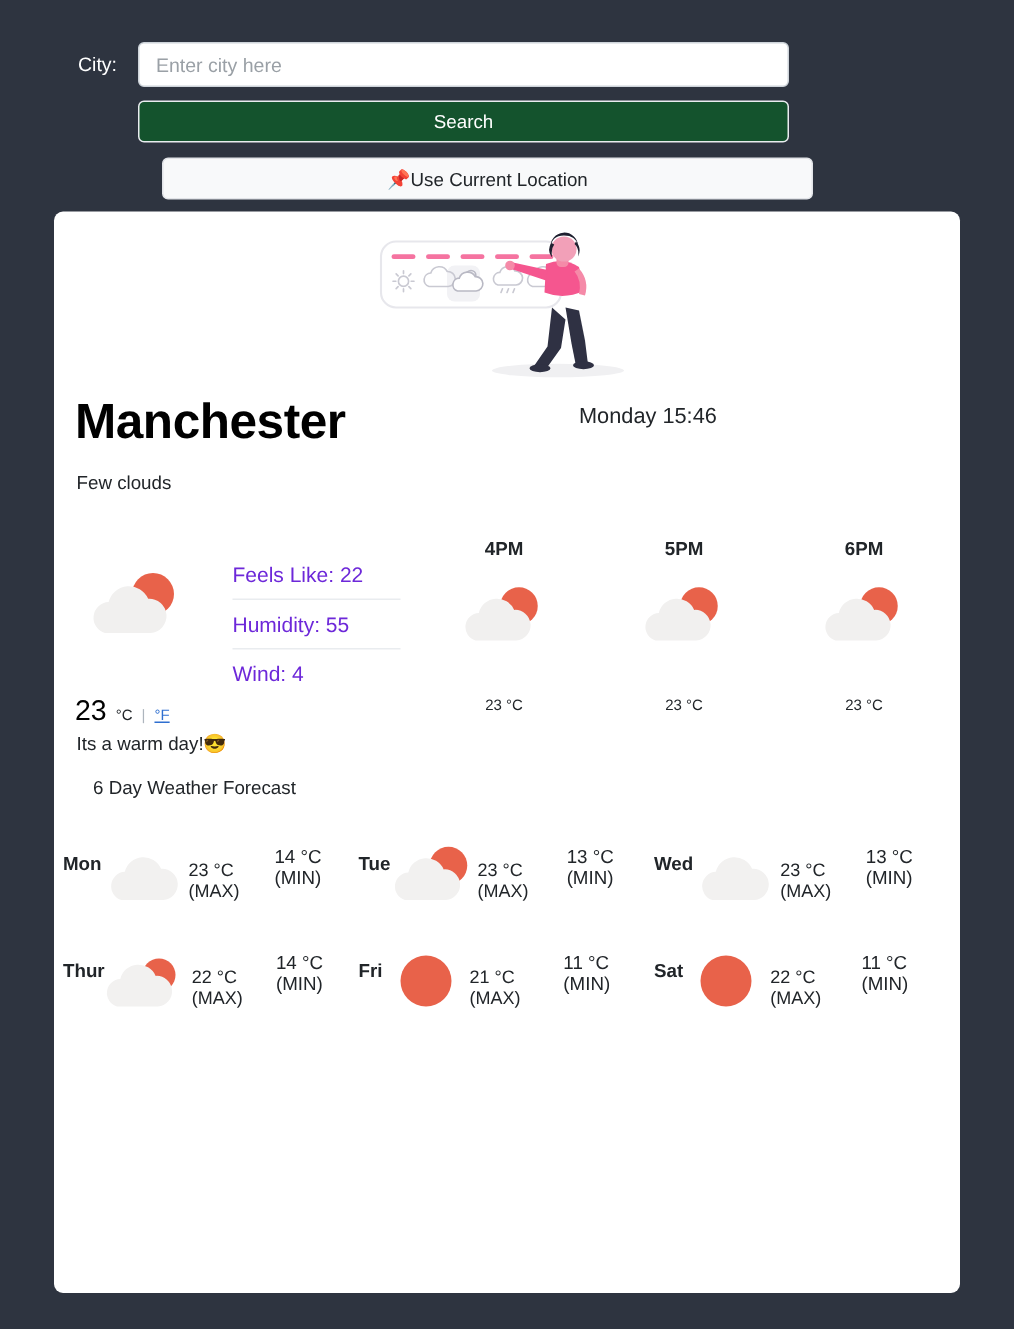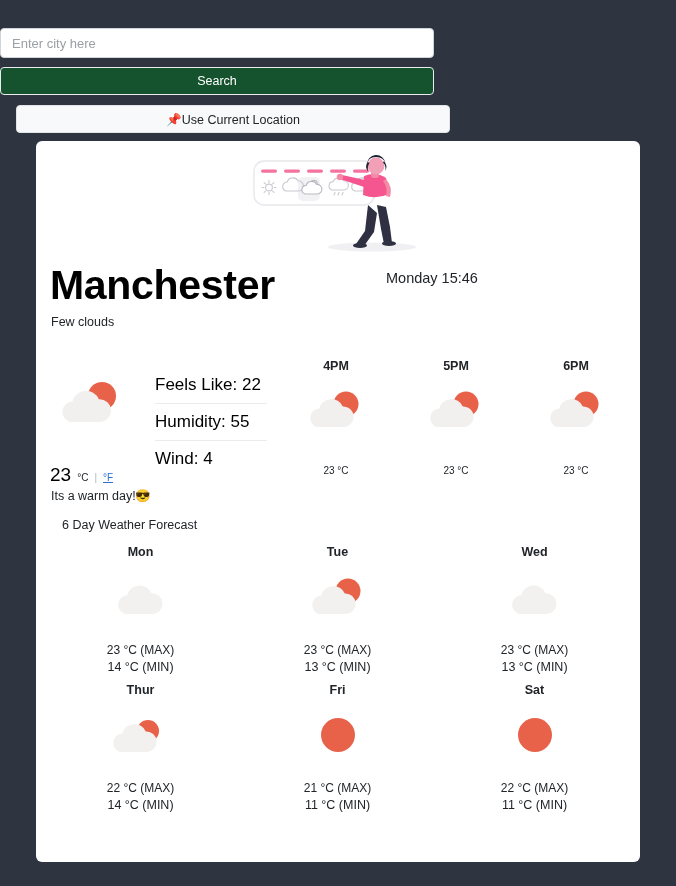--- a/index.html
+++ b/index.html
@@ -92,21 +92,21 @@
     top: 8px;
     width: 180px;
     height: 104px;
   }
 
   
   .city-name {
     position: absolute;
     left: 14px;
     top: 121px;
-    font-size: 41px;
+    font-size: 33px;
     font-weight: bold;
     color: #000000;
     letter-spacing: -0.3px;
   }
   .datetime {
     position: absolute;
     left: 350px;
     top: 129px;
     font-size: 14.5px;
     color: #212529;
@@ -134,22 +134,22 @@
     width: 66px;
     height: 52px;
   }
   .stats {
     position: absolute;
     left: 119px;
     top: 226px;
     width: 112px;
   }
   .stat-row {
-    font-size: 17px;
-    color: #000000;
+    font-size: 14px;
+    color: #6d28d9;
     padding: 8px 0;
     border-bottom: 1px solid #e9ecef;
     white-space: nowrap;
   }
   .stat-row:last-child { border-bottom: none; }
 
   .temp-line {
     position: absolute;
     left: 14px;
     top: 323px;
@@ -196,33 +196,34 @@
     position: absolute;
     left: 6px;
     top: 404px;
     width: 592px;
     display: flex;
     flex-wrap: wrap;
   }
   .day-col {
     width: 197px;
     display: flex;
-    flex-direction: column;
+    flex-direction: row;
     align-items: center;
     margin-bottom: 9px;
   }
   .day-label { font-size: 12.5px; color: #212529; font-weight: bold; }
   .day-icon { width: 58px; height: 48px; margin-top: 14px; }
   .day-max { font-size: 12px; color: #212529; margin-top: 22px; }
   .day-min { font-size: 12.5px; color: #212529; margin-top: 3px; }
 </style>
 </head>
 <body>
 
 <form class="search-form">
+  <label class="city-label">City:</label>
   <div class="form-fields">
     <input class="city-input" type="text" placeholder="Enter city here" style="">
     <button class="search-button" type="button">Search</button>
     <button class="location-button" type="button">
       <span>📌</span><span>Use Current Location</span>
     </button>
   </div>
 </form>
 
 <div class="weather-card">

